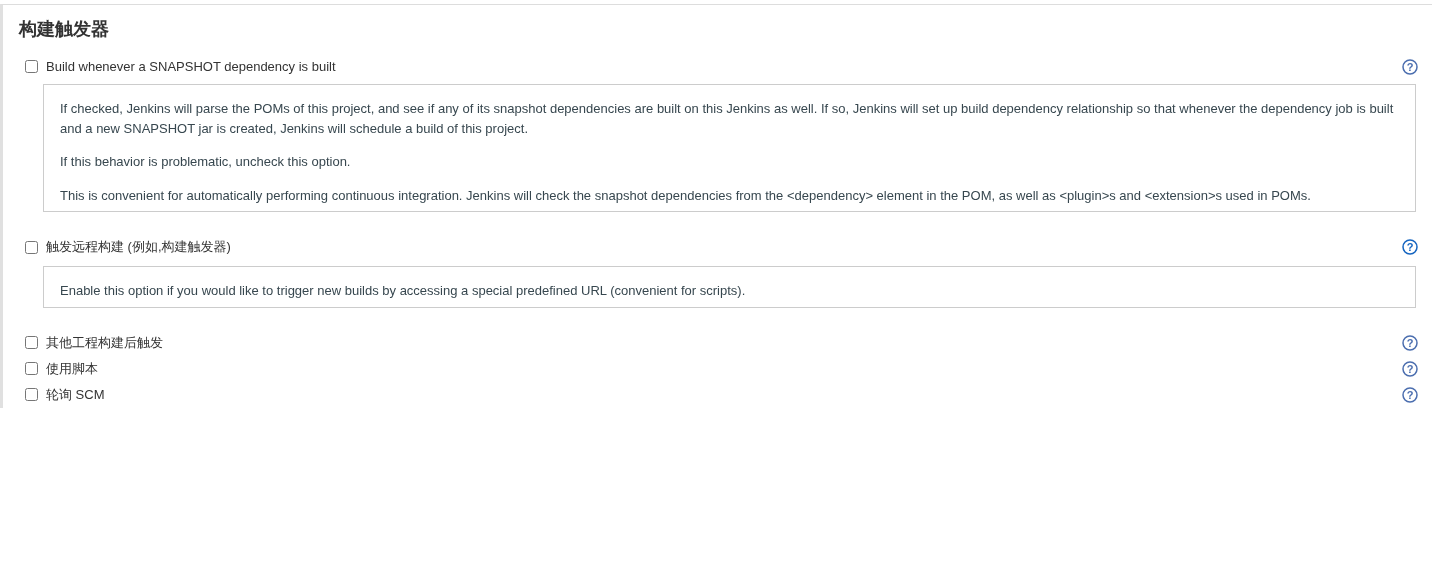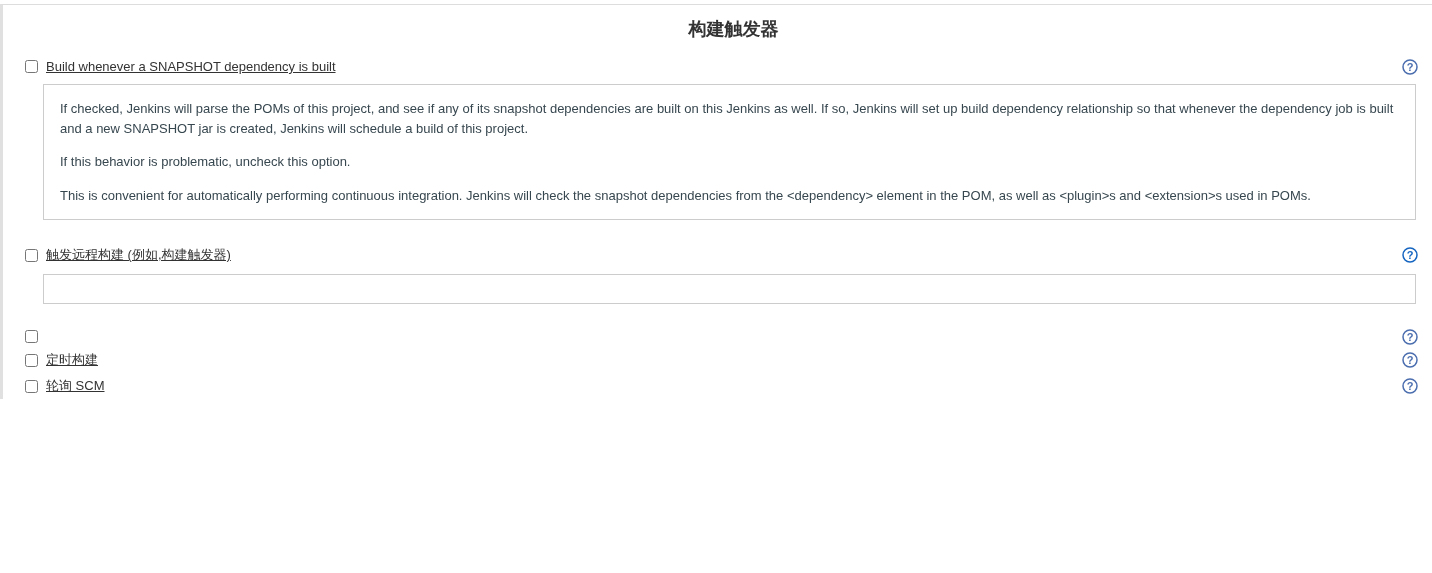--- a/index.html
+++ b/index.html
@@ -13,59 +13,57 @@
     .section-container {
       border-top: 1px solid #ddd;
       border-left: 3px solid #e0e0e0;
       padding: 0;
       margin-top: 4px;
     }
     .section-heading {
       font-size: 18px;
       font-weight: bold;
       color: #333;
-      padding: 12px 0 14px 32px;
-      text-align: center;
+      padding: 12px 0 14px 16px;
     }
     .trigger-row {
       display: flex;
       align-items: center;
       padding: 4px 10px 4px 22px;
       position: relative;
     }
     .trigger-row input[type="checkbox"] {
       margin-right: 8px;
       width: 13px;
       height: 13px;
     }
     .trigger-label {
       color: #333;
       flex: 1;
-      text-decoration: underline;
     }
     .help-icon {
       position: absolute;
       right: 14px;
       top: 50%;
       transform: translateY(-50%);
       width: 16px;
       height: 16px;
       cursor: pointer;
       display: inline-flex;
       align-items: center;
       justify-content: center;
     }
     .help-icon svg { display: block; }
     .help-icon.highlight svg circle { stroke: #1565c0; }
     .help-icon.highlight svg text { fill: #1565c0; }
     .help-box {
       margin: 6px 16px 12px 40px;
       border: 1px solid #ccc;
       background: #fff;
-      padding: 14px 16px 14px 16px;
+      padding: 14px 16px 6px 16px;
       color: #4a4a4a;
     }
     .help-box p {
       margin-bottom: 14px;
       line-height: 1.5;
       color: #37474f;
     }
     .help-box p:last-child { margin-bottom: 0; }
     .gap { height: 10px; }
   </style>
@@ -97,37 +95,39 @@
     <input type="checkbox" style="">
     <span class="trigger-label">触发远程构建 (例如,构建触发器)</span>
     <span class="help-icon highlight">
       <svg width="16" height="16" viewBox="0 0 16 16">
           <circle cx="8" cy="8" r="7" fill="none" stroke="#4b6eaf" stroke-width="1.5"></circle>
           <text x="8" y="12" text-anchor="middle" font-size="11" font-weight="bold" fill="#4b6eaf" font-family="Arial">?</text>
         </svg>
     </span>
   </div>
   <div class="help-box">
+    <p>Enable this option if you would like to trigger new builds by accessing a special predefined URL (convenient for scripts).</p>
   </div>
 
   <div class="gap"></div>
 
   <div class="trigger-row">
     <input type="checkbox" style="">
+    <span class="trigger-label">其他工程构建后触发</span>
     <span class="help-icon">
       <svg width="16" height="16" viewBox="0 0 16 16">
           <circle cx="8" cy="8" r="7" fill="none" stroke="#4b6eaf" stroke-width="1.5"></circle>
           <text x="8" y="12" text-anchor="middle" font-size="11" font-weight="bold" fill="#4b6eaf" font-family="Arial">?</text>
         </svg>
     </span>
   </div>
 
   <div class="trigger-row">
     <input type="checkbox" style="">
-    <span class="trigger-label">定时构建</span>
+    <span class="trigger-label">使用脚本</span>
     <span class="help-icon">
       <svg width="16" height="16" viewBox="0 0 16 16">
           <circle cx="8" cy="8" r="7" fill="none" stroke="#4b6eaf" stroke-width="1.5"></circle>
           <text x="8" y="12" text-anchor="middle" font-size="11" font-weight="bold" fill="#4b6eaf" font-family="Arial">?</text>
         </svg>
     </span>
   </div>
 
   <div class="trigger-row">
     <input type="checkbox" style="">

